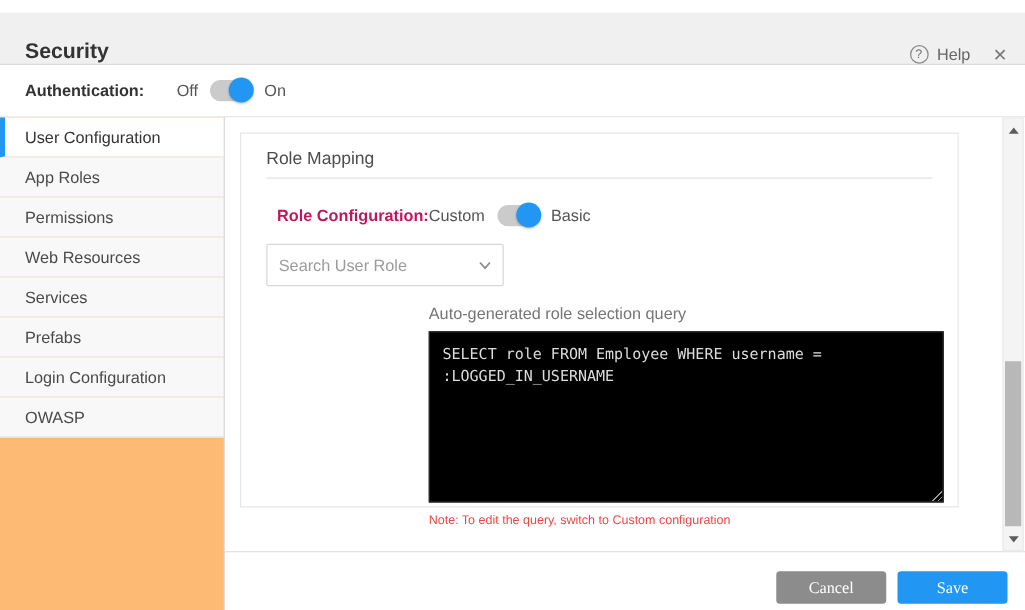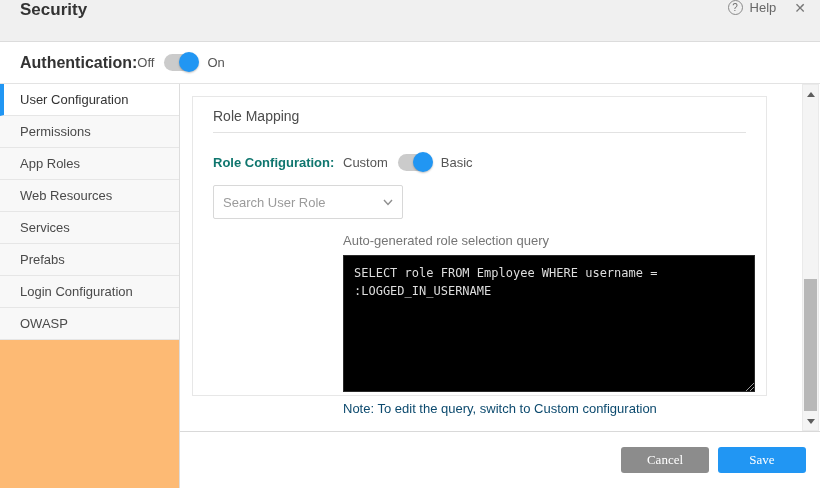--- a/index.html
+++ b/index.html
@@ -6,38 +6,38 @@
   html,body { margin:0; padding:0; background:#fff; }
   .app {
     position:relative; width:820px; height:488px; overflow:hidden;
     font-family:"Liberation Sans", sans-serif; background:#fff;
     -webkit-font-smoothing:antialiased;
   }
 
   
   .header {
     height:42px; background:#f0f0f0; border-bottom:1px solid #dcdcdc;
-    display:flex; align-items:flex-start; padding:0 14px 0 20px;
+    display:flex; align-items:flex-end; padding:0 14px 0 20px;margin-top:10px;
   }
   .page-title { font-size:17px; font-weight:600; color:#333; }
   .header-right { margin-left:auto; display:flex; align-items:center; }
   .help-btn { display:flex; align-items:center; gap:7px; color:#666; font-size:13px; cursor:pointer; }
   .help-circle {
     width:15px; height:15px; border:1px solid #8a8a8a; border-radius:50%;
     display:flex; align-items:center; justify-content:center;
     font-size:10px; color:#6f6f6f; line-height:1;
   }
   .close-x { margin-left:18px; font-size:14px; color:#777; cursor:pointer; line-height:1; }
 
   
   .auth-bar {
     height:42px; background:#fff; border-bottom:1px solid #e3e3e3;
     display:flex; align-items:center; padding-left:20px;
   }
-  .auth-label { font-size:16px; font-weight:600; color:#333; }
+  .auth-label { font-size:13px; font-weight:600; color:#333; margin-right:26px; }
   .toggle-side-label { font-size:13px; color:#555; }
 
   
   .toggle {
     position:relative; width:33px; height:17px; border-radius:9px;
     background:#cbcbcb; margin:0 10px; cursor:pointer; flex:0 0 auto;
   }
   .toggle-knob {
     position:absolute; top:-2px; right:-2px; width:20px; height:20px;
     border-radius:50%; background:#2196f3;
@@ -68,21 +68,21 @@
   .panel {
     position:absolute; top:12px; left:12px; width:575px; height:300px;
     background:#fff; border:1px solid #e7e7e7;
   }
   .panel-title { padding:11px 20px 0; font-size:14px; color:#4c4c4c; line-height:16px; }
   .panel-divider { margin:8px 20px 0; border-bottom:1px solid #e2e2e2; }
 
   .form-row { display:flex; align-items:center; margin-top:21px; padding-left:20px; }
   .form-row.row-2 { margin-top:14px; }
   .form-row.row-top { align-items:center; margin-top:14px; }
-  .form-label { width:130px; flex:0 0 130px; font-size:13px; font-weight:600; color:#0f766e; }
+  .form-label { width:130px; flex:0 0 130px; font-size:13px; font-weight:600; color:#be185d;text-align:right; }
 
   .toggle-group { display:flex; align-items:center; }
   .toggle-group .toggle-side-label { color:#555; }
 
   .select-box {
     width:190px; height:25px; border:1px solid #d8d8d8; border-radius:2px;
     background:#fff; display:flex; align-items:center; justify-content:space-between;
     padding:16px 9px; cursor:pointer;
   }
   .select-placeholder { font-size:13px; color:#9b9b9b; }
@@ -96,21 +96,21 @@
     border:1px solid #2a2a2a; resize:none; outline:none;
     font-family:"DejaVu Sans Mono", monospace; font-size:12px;
     padding:8px 10px; line-height:1.5; overflow:hidden;
   }
   .resize-grip {
     position:absolute; right:1px; bottom:1px; width:10px; height:10px;
     background:repeating-linear-gradient(135deg, transparent 0 2px, #9a9a9a 2px 3px);
     clip-path:polygon(100% 0, 100% 100%, 0 100%);
     cursor:nwse-resize;
   }
-  .query-note { margin-top:9px; font-size:13px; color:#0c4a6e; }
+  .query-note { margin-top:9px; font-size:10px; color:#ef4444; }
 
   
   .scrollbar {
     position:absolute; top:0; right:1px; width:17px; height:347px;
     background:#f4f4f4; border:1px solid #eaeaea;
   }
   .scroll-btn { position:absolute; left:0; right:0; height:14px; display:flex; align-items:center; justify-content:center; cursor:pointer; }
   .scroll-btn.up { top:2px; }
   .scroll-btn.down { bottom:2px; }
   .tri-up { width:0; height:0; border-left:4px solid transparent; border-right:4px solid transparent; border-bottom:5px solid #5d5d5d; }
@@ -154,24 +154,24 @@
     <span class="toggle-side-label">On</span>
   </div>
 
   <div class="body-row">
 
     <div class="sidebar">
       <div class="side-item selected">
         <span>User Configuration</span>
       </div>
       <div class="side-item">
+        <span>App Roles</span>
+      </div>
+      <div class="side-item">
         <span>Permissions</span>
-      </div>
-      <div class="side-item">
-        <span>App Roles</span>
       </div>
       <div class="side-item">
         <span>Web Resources</span>
       </div>
       <div class="side-item">
         <span>Services</span>
       </div>
       <div class="side-item">
         <span>Prefabs</span>
       </div>

